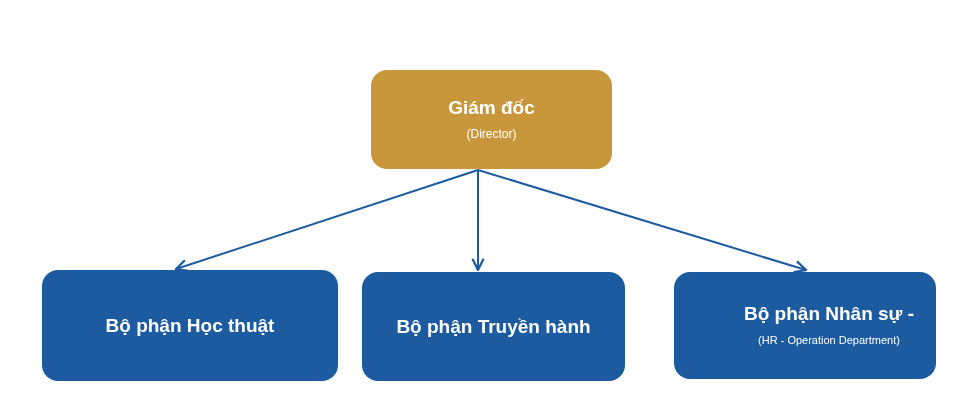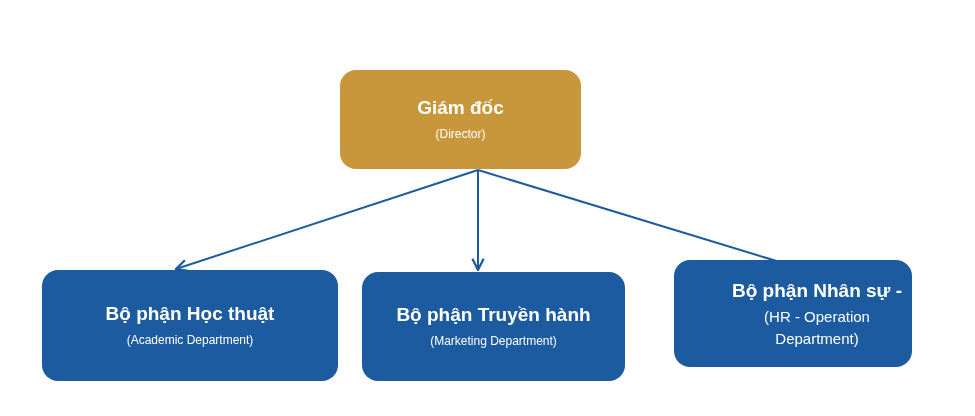--- a/index.html
+++ b/index.html
@@ -9,27 +9,27 @@
     font-family: "Liberation Sans", "DejaVu Sans", sans-serif;
   }
   .node {
     position: absolute; box-sizing: border-box;
     border-radius: 16px;
     display: flex; flex-direction: column; align-items: center; justify-content: center;
     color: #ffffff; text-align: center;
   }
   .node .title { font-weight: bold; font-size: 19px; line-height: 25px; }
   .node .sub { font-size: 12px; line-height: 22px; margin-top: 3px; }
-  #director { left: 340px; top: 70px; width: 241px; height: 99px; background: #c9973b; }
+  #director { left: 371px; top: 70px; width: 241px; height: 99px; background: #c9973b; }
   #director .title { font-size: 19px; }
   #academic { left: 42px; top: 270px; width: 296px; height: 111px; background: #1c5b9f; }
   #marketing { left: 362px; top: 272px; width: 263px; height: 109px; background: #1c5b9f; }
-  #hr { left: 674px; top: 260px; width: 238px; height: 107px; background: #1c5b9f; padding-left: 48px; }
+  #hr { left: 674px; top: 272px; width: 262px; height: 107px; background: #1c5b9f; padding-left: 48px; }
   #hr .title { line-height: 27px; }
-  #hr .sub { font-size: 15px; margin-top: 2px; }
+  #hr .sub { font-size: 11px; margin-top: 2px; }
   svg#connectors { position: absolute; left: 0; top: 0; }
 </style>
 </head>
 <body>
 
 <svg id="connectors" width="975" height="416" viewBox="0 0 975 416">
   <defs>
     <marker id="arrow" viewBox="0 0 10 10" refX="9" refY="5" markerWidth="7" markerHeight="7" orient="auto-start-reverse">
       <path d="M1,1 L9,5 L1,9" fill="none" stroke="#1c5b9f" stroke-width="1.6"></path>
     </marker>
@@ -39,24 +39,22 @@
   <line x1="478" y1="170" x2="806" y2="270" stroke="#1c5b9f" stroke-width="2" marker-end="url(#arrow)"></line>
 </svg>
 
 <div class="node" id="director">
   <div class="title">Giám đốc</div>
   <div class="sub">(Director)</div>
 </div>
 
 <div class="node" id="academic">
   <div class="title">Bộ phận Học thuật</div>
-  <div class="sub">(Academic Department)</div>
 </div>
 
 <div class="node" id="marketing">
   <div class="title">Bộ phận Truyền hành</div>
-  <div class="sub">(Marketing Department)</div>
 </div>
 
 <div class="node" id="hr">
   <div class="title">Bộ phận Nhân sự -</div>
   <div class="sub">(HR - Operation Department)</div>
 </div>
 
 </body></html>

